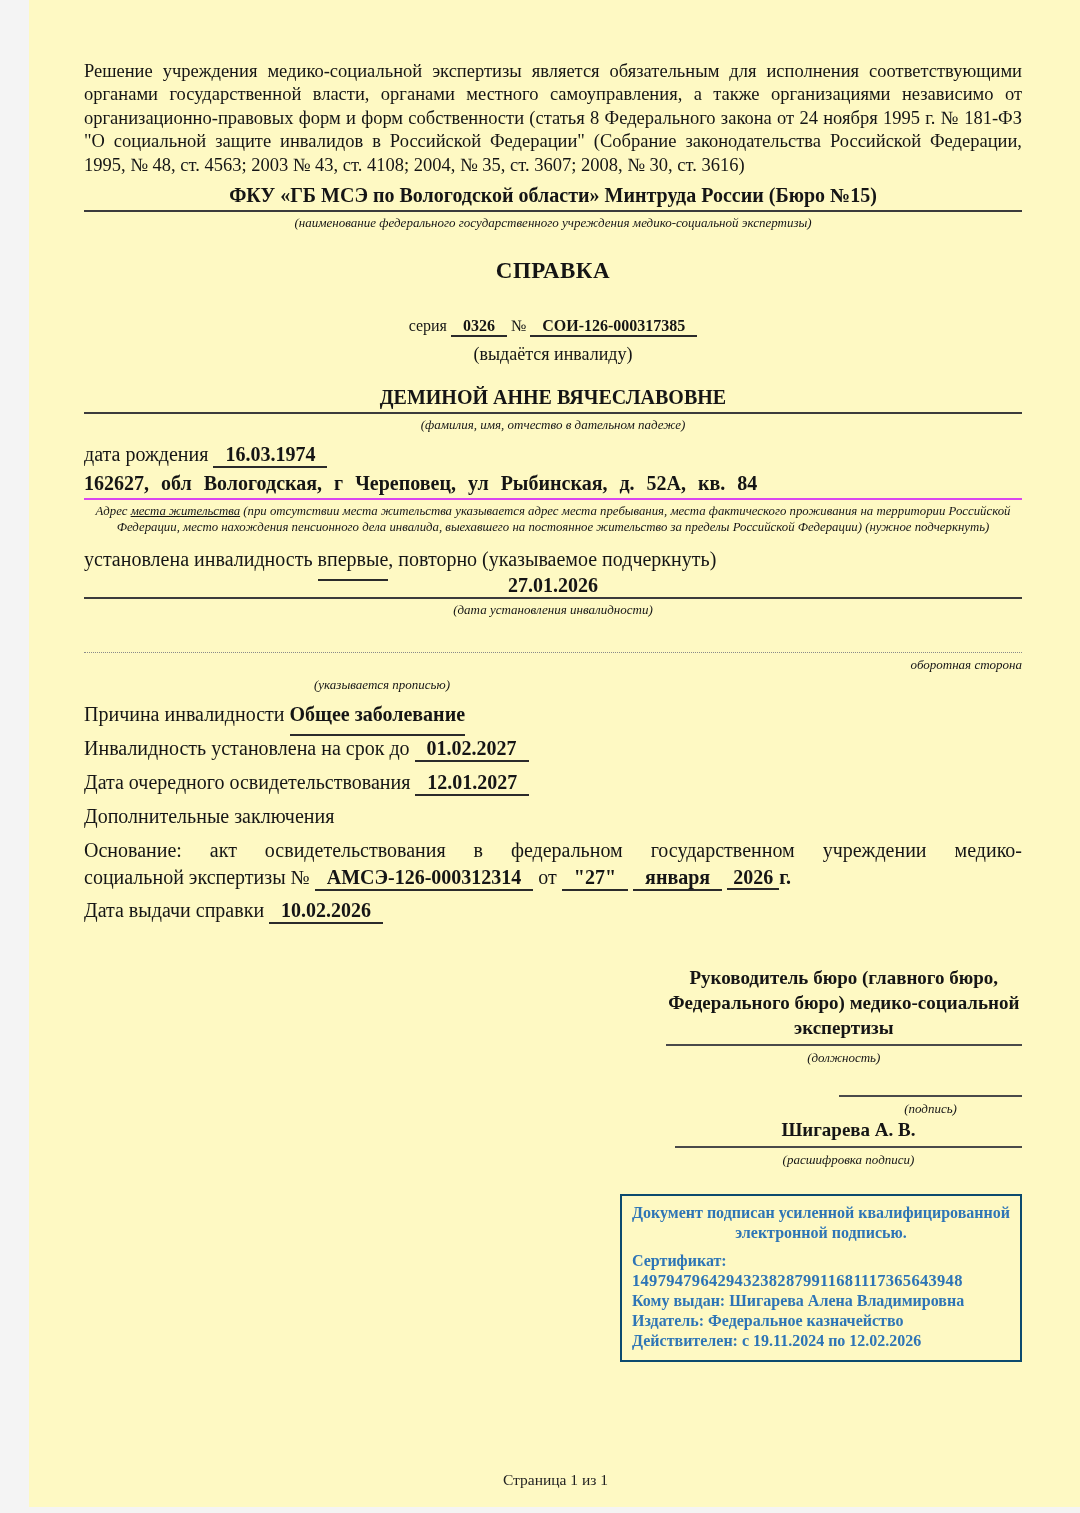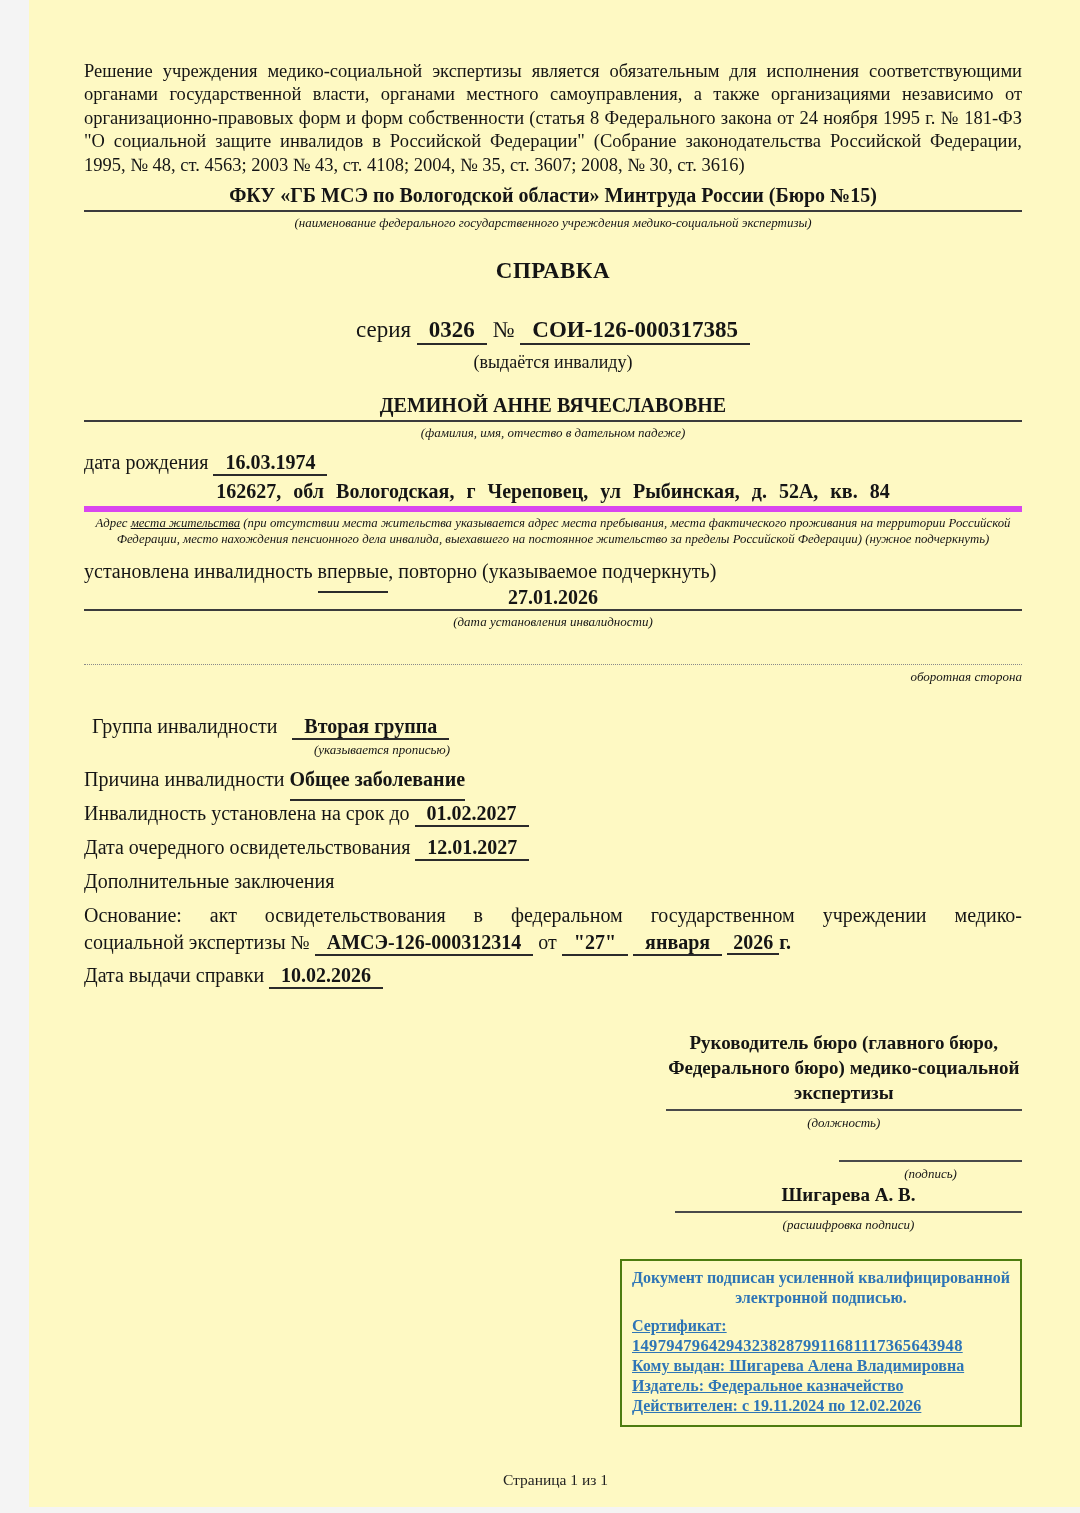--- a/index.html
+++ b/index.html
@@ -5,28 +5,28 @@
   html,body{margin:0;padding:0;background:#f4f4f4;}
   .viewport{position:relative;width:1080px;height:1513px;background:#f4f4f4;overflow:hidden;}
   .sheet{position:absolute;left:29px;top:0;width:1053px;height:1507px;background:#fef9c3;
          font-family:"Liberation Serif",serif;color:#151515;}
   .content{padding:60px 60px 0 55px;}
   .intro{font-size:18.5px;line-height:23.4px;text-align:justify;}
   .org-name{margin-top:7px;text-align:center;font-weight:bold;font-size:20px;
             border-bottom:2px solid #3c3c3c;padding-bottom:3px;}
   .cap{font-style:italic;font-size:13px;text-align:center;margin-top:3px;}
   .doc-title{margin-top:27px;text-align:center;font-weight:bold;font-size:23px;letter-spacing:.5px;}
-  .series-row{margin-top:33px;text-align:center;font-size:23px;}
+  .series-row{margin-top:33px;text-align:center;font-size:16px;}
   .uv{font-weight:bold;border-bottom:2px solid #2b2b2b;padding:0 12px 1px 12px;}
   .issued-cap{margin-top:9px;text-align:center;font-size:18px;}
   .fio-row{margin-top:21px;text-align:center;font-weight:bold;font-size:20px;
            border-bottom:2px solid #3c3c3c;padding-bottom:3px;}
   .birth-row{margin-top:10px;font-size:20px;}
-  .addr-row{margin-top:6px;text-align:center;font-weight:bold;font-size:20px;word-spacing:7px;
-            border-bottom:6px solid #d946ef;padding-bottom:3px;}
+  .addr-row{margin-top:6px;font-weight:bold;font-size:20px;word-spacing:7px;
+            border-bottom:2px solid #d946ef;padding-bottom:3px;}
   .addr-note{margin-top:3px;font-style:italic;font-size:12.8px;text-align:center;line-height:16px;}
   .est-row{margin-top:13px;font-size:20px;}
   .u-only{border-bottom:2px solid #2b2b2b;padding-bottom:9px;}
   .est-date{margin-top:3px;text-align:center;font-weight:bold;font-size:20px;
             border-bottom:2px solid #3c3c3c;padding-bottom:0;}
   .dotted-sep{margin-top:34px;border-bottom:1px dotted #8a8a8a;}
   .reverse{font-style:italic;font-size:13px;text-align:right;margin-top:4px;}
   .group-row{margin-top:30px;font-size:20px;padding-left:8px;}
   .group-cap{font-style:italic;font-size:13px;margin-top:4px;padding-left:230px;text-align:left;}
   .line-row{margin-top:8px;font-size:20px;line-height:26px;}
@@ -34,24 +34,24 @@
   .basis-2{margin-top:4px;font-size:20px;}
   .sig-block{margin-top:42px;display:flex;justify-content:space-between;align-items:flex-end;flex-direction:column;}
   .sig-col{display:flex;flex-direction:column;}
   .sig-line{border-bottom:2px solid #4a4a4a;text-align:center;font-weight:bold;font-size:19px;
             line-height:25px;padding-bottom:4px;}
   .sig-cap{font-style:italic;font-size:13px;text-align:center;margin-top:4px;}
   .col-pos{width:38%;}
   .col-sig{width:19.5%;}
   .col-name{width:37%;}
   .stamp{margin-top:16px;font-size:20px;padding-left:40.5%;}
-  .esign-box{margin-top:26px;margin-left:auto;width:378px;border:2px solid #4d7c0f;
+  .esign-box{margin-top:26px;margin-left:auto;width:378px;border:2px solid #0c4a6e;
              padding:7px 10px 9px 10px;color:#2e75b6;font-weight:bold;font-size:16px;line-height:20px;}
   .esign-head{text-align:center;}
-  .esign-body{margin-top:8px;text-decoration:underline;}
+  .esign-body{margin-top:8px;}
   .esign-cert-num{font-size:16.5px;letter-spacing:.3px;}
   .page-footer{position:absolute;left:0;right:0;bottom:18px;text-align:center;font-size:15.5px;color:#222;}
 </style>
 </head>
 <body>
 
 <div class="viewport">
   <div class="sheet">
     <div class="content">
 
@@ -88,24 +88,20 @@
       <div class="est-row">
         <span>установлена инвалидность</span>
         <span class="u-only">впервые</span><span>, повторно (указываемое подчеркнуть)</span>
       </div>
       <div class="est-date">27.01.2026</div>
       <div class="cap">(дата установления инвалидности)</div>
 
       <div class="dotted-sep"></div>
       <div class="reverse">оборотная сторона</div>
 
-      <div class="group-row">
-        <span>Группа инвалидности</span>&nbsp;&nbsp;
-        <span class="uv">Вторая группа</span>
-      </div>
       <div class="group-cap">(указывается прописью)</div>
 
       <div class="line-row">
         <span>Причина инвалидности</span>
         <span class="u-only" style="font-weight:bold">Общее заболевание</span>
       </div>
 
       <div class="line-row">
         <span>Инвалидность установлена на срок до</span>
         <span class="uv">01.02.2027</span>

